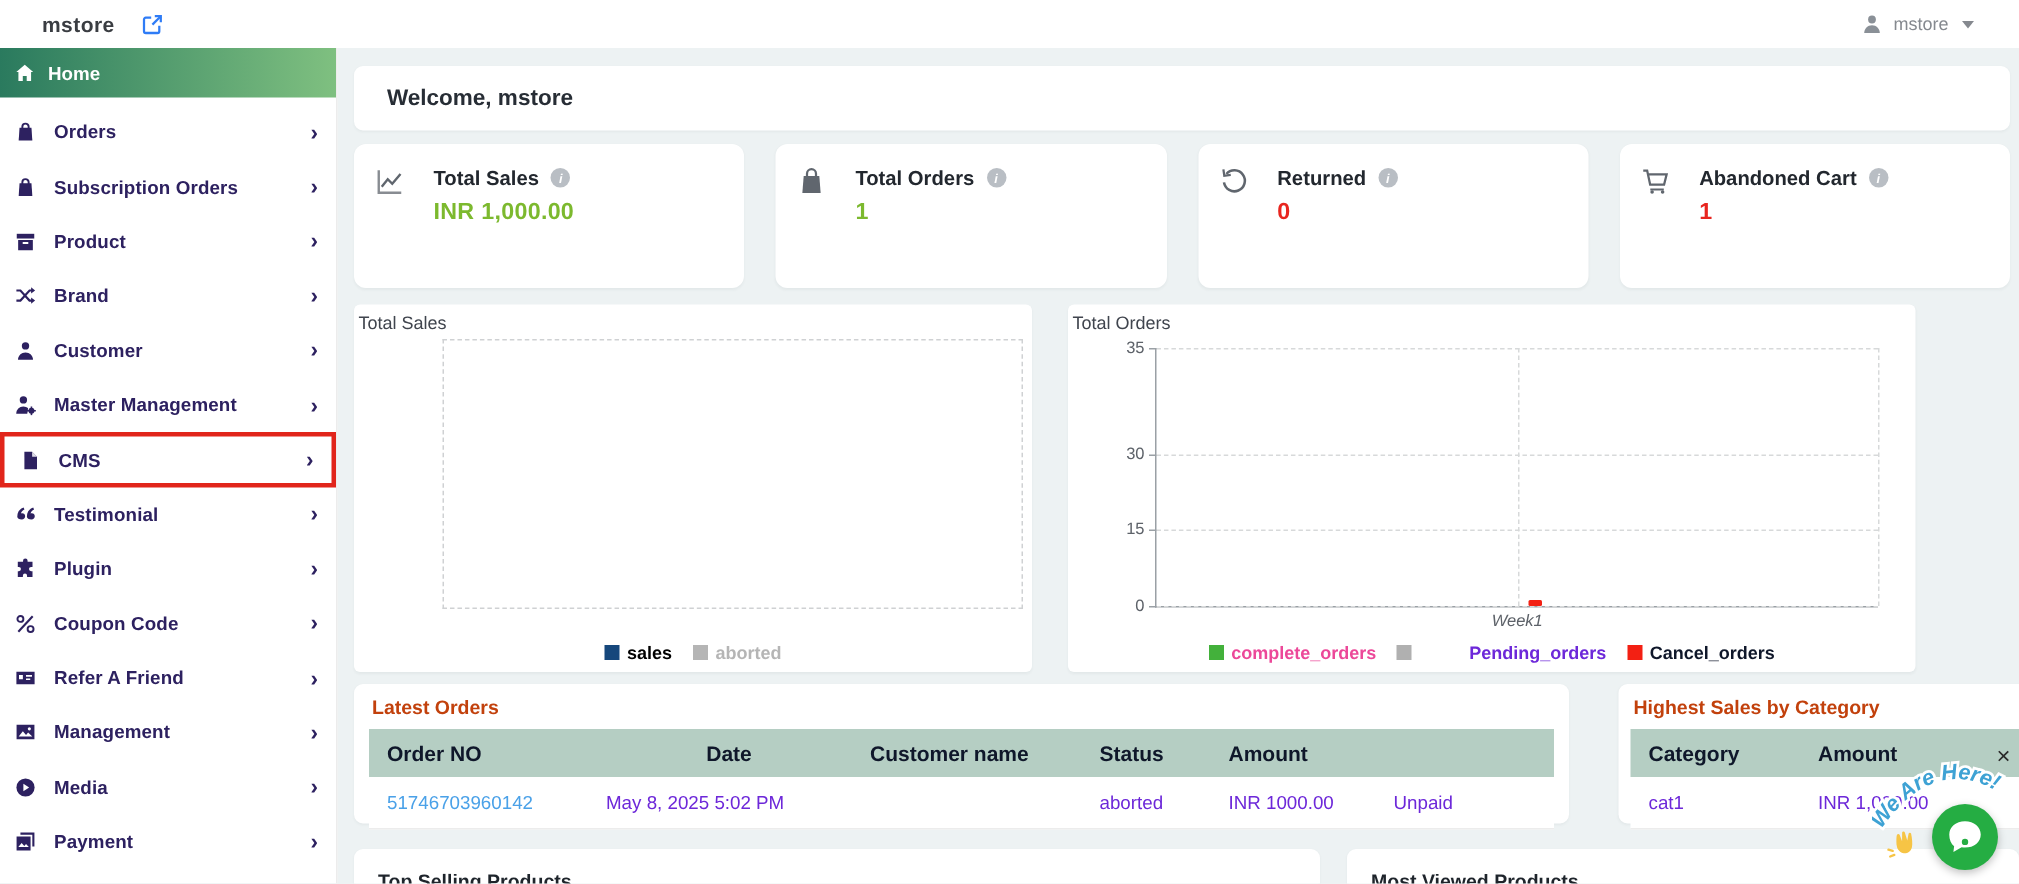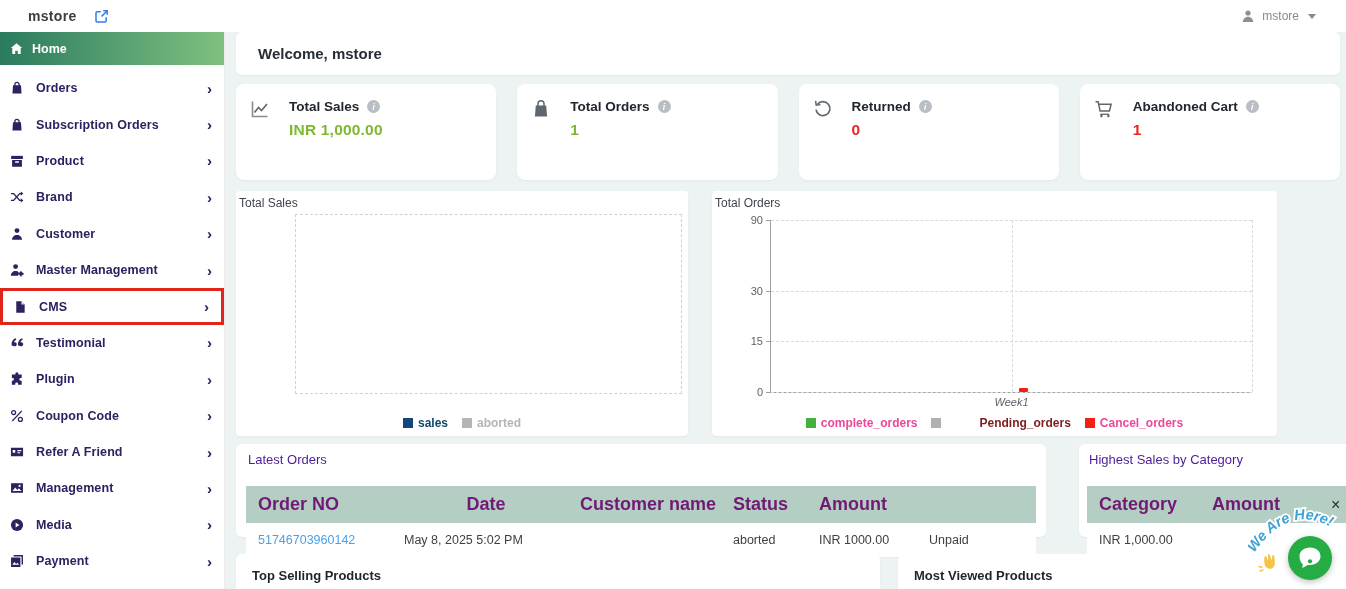--- a/index.html
+++ b/index.html
@@ -20,21 +20,21 @@
   .home-item { height:33px; background:linear-gradient(90deg,#2a7a5e,#7fc080); display:flex; align-items:center; padding:0 10px; color:#fff; font-size:12.5px; font-weight:700; gap:9px; cursor:pointer; }
   .home-item svg { width:13px; height:13px; }
   .menu { padding-top:5px; }
   .side-item { height:36.4px; display:flex; align-items:center; padding:0 12px 0 10px; cursor:pointer; }
   .side-item.highlight { border:3px solid #e1251b; }
   .sicon { width:14px; height:14px; color:#2d2160; flex:none; display:flex; }
   .sicon svg { width:100%; height:100%; }
   .slabel { margin-left:12px; font-size:12.5px; color:#2d2160; font-weight:600; letter-spacing:.1px; }
   .chev { margin-left:auto; color:#2d2160; font-size:15px; font-weight:700; line-height:1; }
   
-  .main { position:absolute; left:225px; top:28px; width:1121px; height:403px; }
+  .main { position:absolute; left:225px; top:40px; width:1121px; height:403px; }
   .card { background:#fff; border-radius:6px; box-shadow:0 1px 2px rgba(40,50,60,.05); }
   .welcome { position:absolute; left:11px; top:4px; width:1104px; height:43px; display:flex; align-items:center; padding:0 22px; font-size:15px; font-weight:700; color:#272d35; }
   
   .stats { position:absolute; left:11px; top:56px; width:1104px; height:96px; display:flex; gap:21px; }
   .stat { flex:1; border-radius:8px; padding:15px 14px; display:flex; gap:17px; }
   .stat-icon { width:22px; height:22px; color:#60666e; flex:none; }
   .stat-icon svg { width:20px; height:20px; }
   .stat-label { font-size:13.5px; font-weight:700; color:#22272e; display:flex; align-items:center; gap:8px; }
   .info { width:13px; height:13px; border-radius:50%; background:#b9bec4; color:#fff; font-size:8.5px; display:flex; align-items:center; justify-content:center; font-weight:700; font-style:italic; cursor:pointer; }
   .stat-value { margin-top:7px; font-size:15.5px; font-weight:800; letter-spacing:.2px; }
@@ -52,25 +52,25 @@
   .gridline { position:absolute; left:0; width:100%; height:0; border-top:1px dashed #d7d9da; }
   .vgrid { position:absolute; top:0; bottom:0; width:0; border-left:1px dashed #d7d9da; }
   .ytick { position:absolute; left:-42px; width:34px; text-align:right; font-size:11px; color:#5d6269; transform:translateY(-50%); }
   .ymark { position:absolute; left:-5px; width:5px; height:0; border-top:1px solid #9aa0a5; }
   .xcat { position:absolute; top:100%; margin-top:4px; left:50%; transform:translateX(-50%); font-size:11px; color:#5d6269;font-style:italic; }
   .mini-bar { position:absolute; bottom:0; left:calc(50% + 7px); width:9px; border-radius:1px; }
   
   .tables { position:absolute; left:11px; top:416px; display:flex; gap:33px; }
   .orders-table-card { width:810px; height:93px; padding:7px 10px; }
   .sales-cat-card { width:290px; height:93px; padding:7px 8px; }
-  .tbl-title { font-size:13px; font-weight:400; color:#4c1d95; margin:1px 0 19px 2px; }
+  .tbl-title { font-size:13px; font-weight:700; color:#c2410c; margin:1px 0 7px 2px; }
   .t-head { display:flex; background:#b5cec3; }
-  .t-hcell { font-size:18px; font-weight:700; color:#701a75; padding:8px 0 8px 12px; flex:none; }
+  .t-hcell { font-size:14px; font-weight:700; color:#0f172a; padding:8px 0 8px 12px; flex:none; }
   .t-row { display:flex; border-bottom:1px solid #ececec; background:#fff; }
-  .t-cell { font-size:12.5px; color:#404040; padding:10px 0 10px 12px; flex:none; white-space:nowrap; overflow:hidden; }
+  .t-cell { font-size:12.5px; color:#6d28d9; padding:10px 0 10px 12px; flex:none; white-space:nowrap; overflow:hidden; }
   .t-cell.link { color:#4aa1e8; cursor:pointer; }
   
   .bottom { position:absolute; left:11px; top:526px; display:flex; gap:18px; }
   .bot-card { height:63px; padding:14px 16px; }
   .bot-left { width:644px; }
   .bot-right { width:448px; }
   .bot-title { font-size:13px; font-weight:700; color:#1e242b; }
   
   .chat-close { position:absolute; left:1331px; top:497px; font-size:16px; color:#2b2b2b; z-index:11; cursor:pointer; line-height:1; font-weight:400; }
   .arc-svg { position:absolute; left:1248px; top:499px; z-index:10; pointer-events:none; }
@@ -322,21 +322,21 @@
       </div>
     </div>
 
   <div class="charts">
     <div class="chart-card sales-chart">
       <div class="chart-title">Total Sales</div>
       <div class="sales-plot"></div>
       <div class="legend-row">
           <div class="lg-item">
             <span class="lg-sq" style="background: rgb(22, 71, 124);"></span>
-            <span style="color: #0c4a6e;">sales</span>
+            <span style="color: #000000;">sales</span>
           </div>
           <div class="lg-item">
             <span class="lg-sq" style="background: rgb(181, 181, 181);"></span>
             <span style="color: rgb(181, 181, 181);">aborted</span>
           </div>
         </div>
     </div>
     <div class="chart-card orders-chart">
       <div class="chart-title">Total Orders</div>
       <div class="orders-plot">
@@ -344,38 +344,38 @@
           <div class="ymark" style="top: 100%;"></div>
           <div class="ytick" style="top: 100%;">0</div>
           <div class="gridline" style="top: 70.5882%;"></div>
           <div class="ymark" style="top: 70.5882%;"></div>
           <div class="ytick" style="top: 70.5882%;">15</div>
           <div class="gridline" style="top: 41.1765%;"></div>
           <div class="ymark" style="top: 41.1765%;"></div>
           <div class="ytick" style="top: 41.1765%;">30</div>
           <div class="gridline" style="top: 0%;"></div>
           <div class="ymark" style="top: 0%;"></div>
-          <div class="ytick" style="top: 0%;">90</div>
+          <div class="ytick" style="top: 0%;">35</div>
           <div class="vgrid" style="left: 50%;"></div>
           <div class="vgrid" style="left: 100%;"></div>
           <div class="xcat">Week1</div>
           <div class="mini-bar" style="background: rgb(243, 32, 19); height: 4px;"></div>
         </div>
       <div class="legend-row">
           <div class="lg-item">
             <span class="lg-sq" style="background: rgb(67, 177, 59);"></span>
             <span style="color: #ec4899;">complete_orders</span>
           </div>
           <div class="lg-item">
             <span class="lg-sq" style="background: rgb(176, 176, 176);"></span>
-            <span style="color: #7f1d1d; padding-left: 33px;">Pending_orders</span>
+            <span style="color: #6d28d9; padding-left: 33px;">Pending_orders</span>
           </div>
           <div class="lg-item">
             <span class="lg-sq" style="background: rgb(243, 32, 19);"></span>
-            <span style="color: #ec4899;">Cancel_orders</span>
+            <span style="color: #0f172a;">Cancel_orders</span>
           </div>
         </div>
     </div>
   </div>
 
   <div class="tables">
     <div class="card orders-table-card">
       <div class="tbl-title">Latest Orders</div>
       <div id="latest-table">
           <div class="t-head">
@@ -396,20 +396,21 @@
         </div>
     </div>
     <div class="card sales-cat-card">
       <div class="tbl-title">Highest Sales by Category</div>
       <div id="highest-table">
           <div class="t-head">
             <div class="t-hcell" style="width: 113px;">Category</div>
             <div class="t-hcell" style="width: 160px;">Amount</div>
           </div>
           <div class="t-row">
+            <div class="t-cell" style="width: 113px;">cat1</div>
             <div class="t-cell" style="width: 160px;">INR 1,000.00</div>
           </div>
         </div>
     </div>
   </div>
 
   <div class="bottom">
     <div class="card bot-card bot-left">
       <div class="bot-title">Top Selling Products</div>
     </div>

